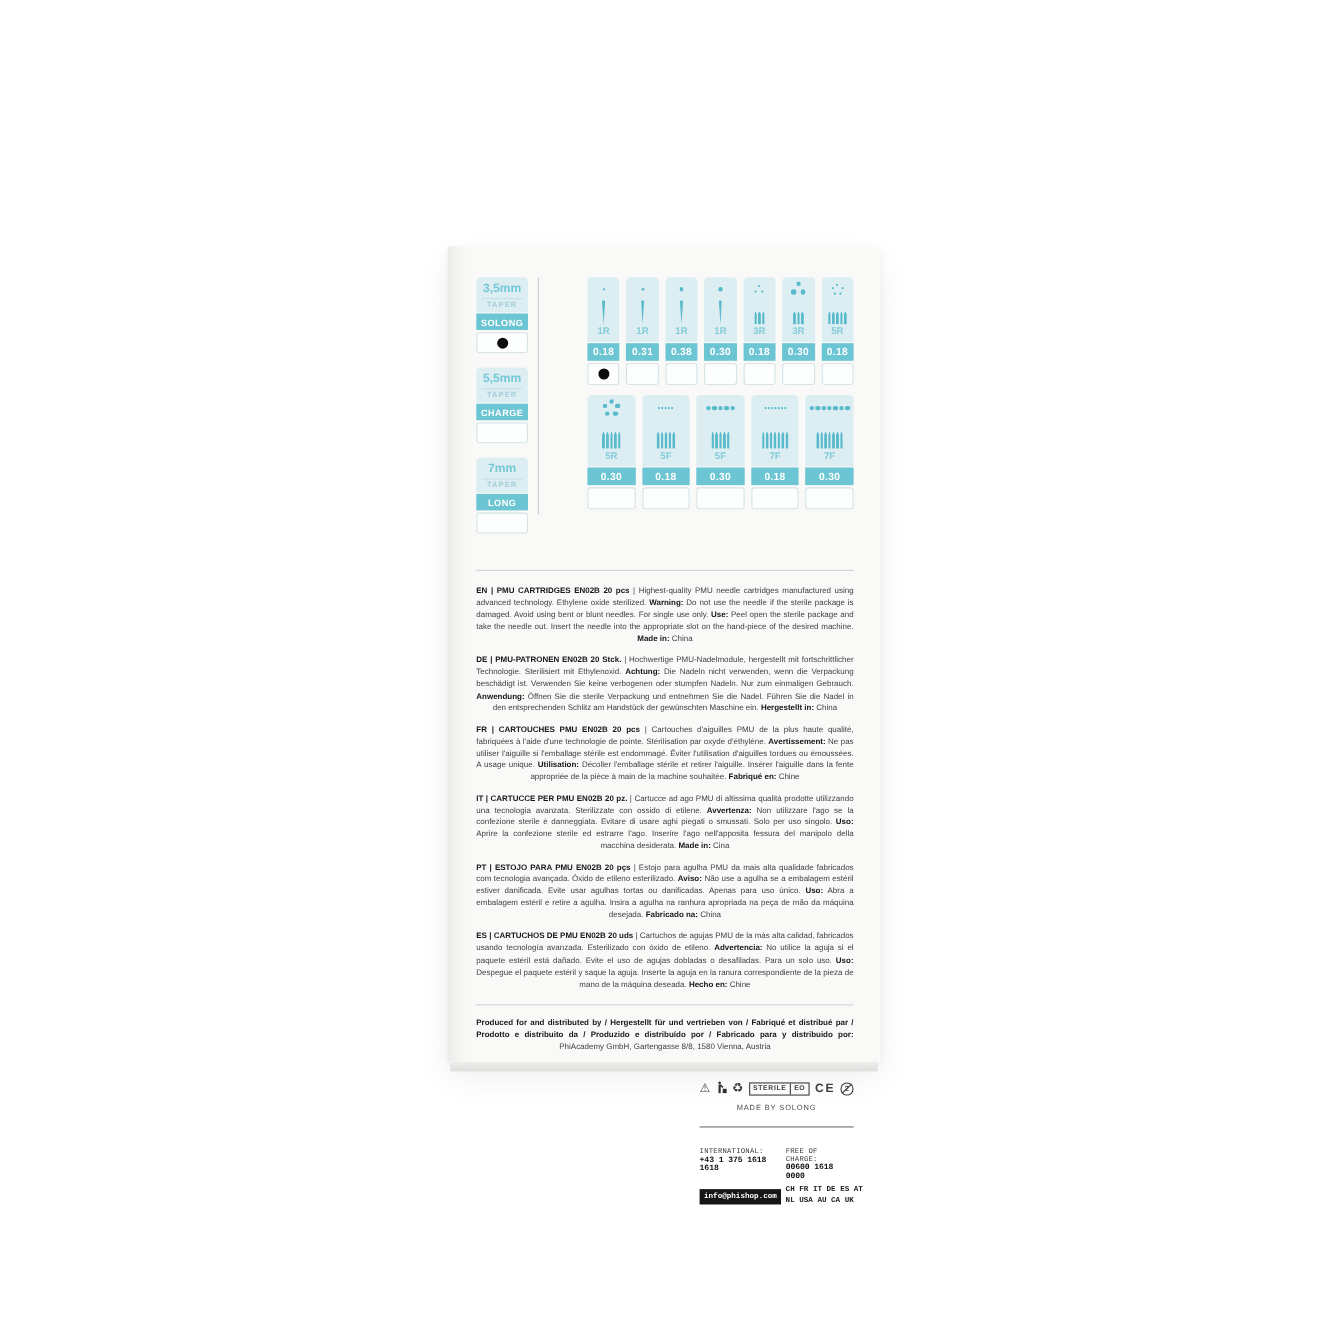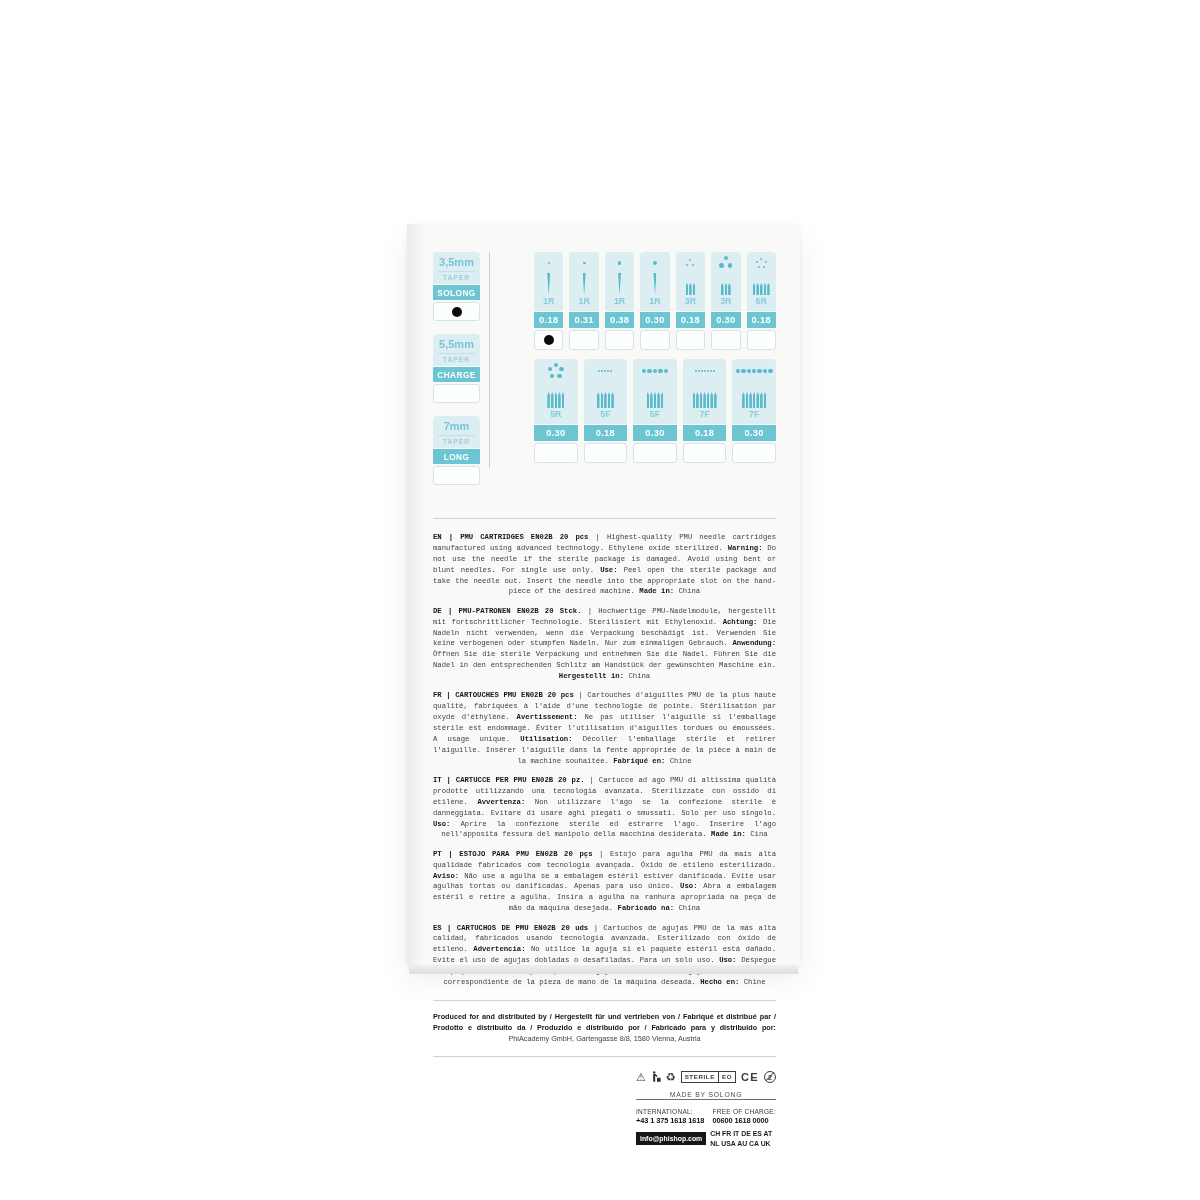--- a/index.html
+++ b/index.html
@@ -48,41 +48,41 @@
   .row2 .spike-up{height:16px;}
   .ntype{height:15px;font-size:8.8px;font-weight:bold;color:#83ccd8;}
   .nband{margin-top:1px;height:16px;background:#6cc5d2;color:#fff;font-size:9.3px;font-weight:bold;
          letter-spacing:.3px;display:flex;align-items:center;justify-content:center;}
   .ncard .checkbox{height:18px;}
 
   hr.sep{border:none;border-top:1px solid #cfd2d3;margin:20px 0 13px;}
 
   
   .paras .lang-para{font-size:7.25px;line-height:1.5;color:#3e3e3e;text-align:justify;
-        text-align-last:center;margin-bottom:8.5px;font-family:Liberation Mono, monospace;}
+        text-align-last:center;margin-bottom:8.5px;}
   .lang-para .b, .dist .b{font-weight:bold;color:#161616;}
   .dist{font-size:7.25px;line-height:1.5;color:#3e3e3e;text-align:justify;text-align-last:center;margin:0 0 0;}
   hr.sep2{border:none;border-top:1px solid #cfd2d3;margin:12px 0 11px;}
 
   
   .bottom{width:140px;margin-left:auto;}
   .icons{display:flex;align-items:center;justify-content:space-between;color:#3c3c3c;}
   .wicon{font-size:11px;line-height:1;}
   .ricon{font-size:11.5px;line-height:1;}
   .sterile-box{display:inline-flex;border:1px solid #3c3c3c;font-size:6.2px;font-weight:bold;
         letter-spacing:.6px;line-height:1;align-items:stretch;}
   .sterile-box .st{padding:2px 3px;}
   .sterile-box .eo{padding:2px 3px;border-left:1px solid #3c3c3c;}
   .ce{font-size:11px;font-weight:bold;letter-spacing:1.5px;color:#3c3c3c;}
   .circle2{width:10px;height:10px;border:1px solid #3c3c3c;border-radius:50%;position:relative;
         display:inline-flex;align-items:center;justify-content:center;font-size:7px;font-weight:bold;}
   .circle2::after{content:"";position:absolute;left:-1px;top:4px;width:12px;height:1px;
         background:#3c3c3c;transform:rotate(-45deg);}
   .madeby{text-align:center;font-size:6.8px;letter-spacing:.8px;color:#4d4d4d;margin-top:5px;}
-  .contact{margin-top:1px;border-top:1px solid #6f6f6f;padding-top:8px;}
+  .contact{margin-top:13px;border-top:1px solid #6f6f6f;padding-top:18px;font-family:Liberation Mono, monospace;}
   .crow1{display:flex;justify-content:space-between;}
   .ccell .clabel{font-size:6.6px;color:#3a3a3a;letter-spacing:.2px;}
   .ccell .cnum{font-size:7.4px;font-weight:bold;color:#101010;margin-top:1px;letter-spacing:-.1px;}
   .crow2{display:flex;gap:4px;margin-top:4px;align-items:center;}
   .email-box{background:#161616;color:#ffffff;font-size:6.9px;font-weight:bold;
         padding:3px 4px;white-space:nowrap;}
   .countries{font-size:6.9px;font-weight:bold;color:#1c1c1c;line-height:1.35;white-space:nowrap;}
 </style>
 </head>
 <body>

